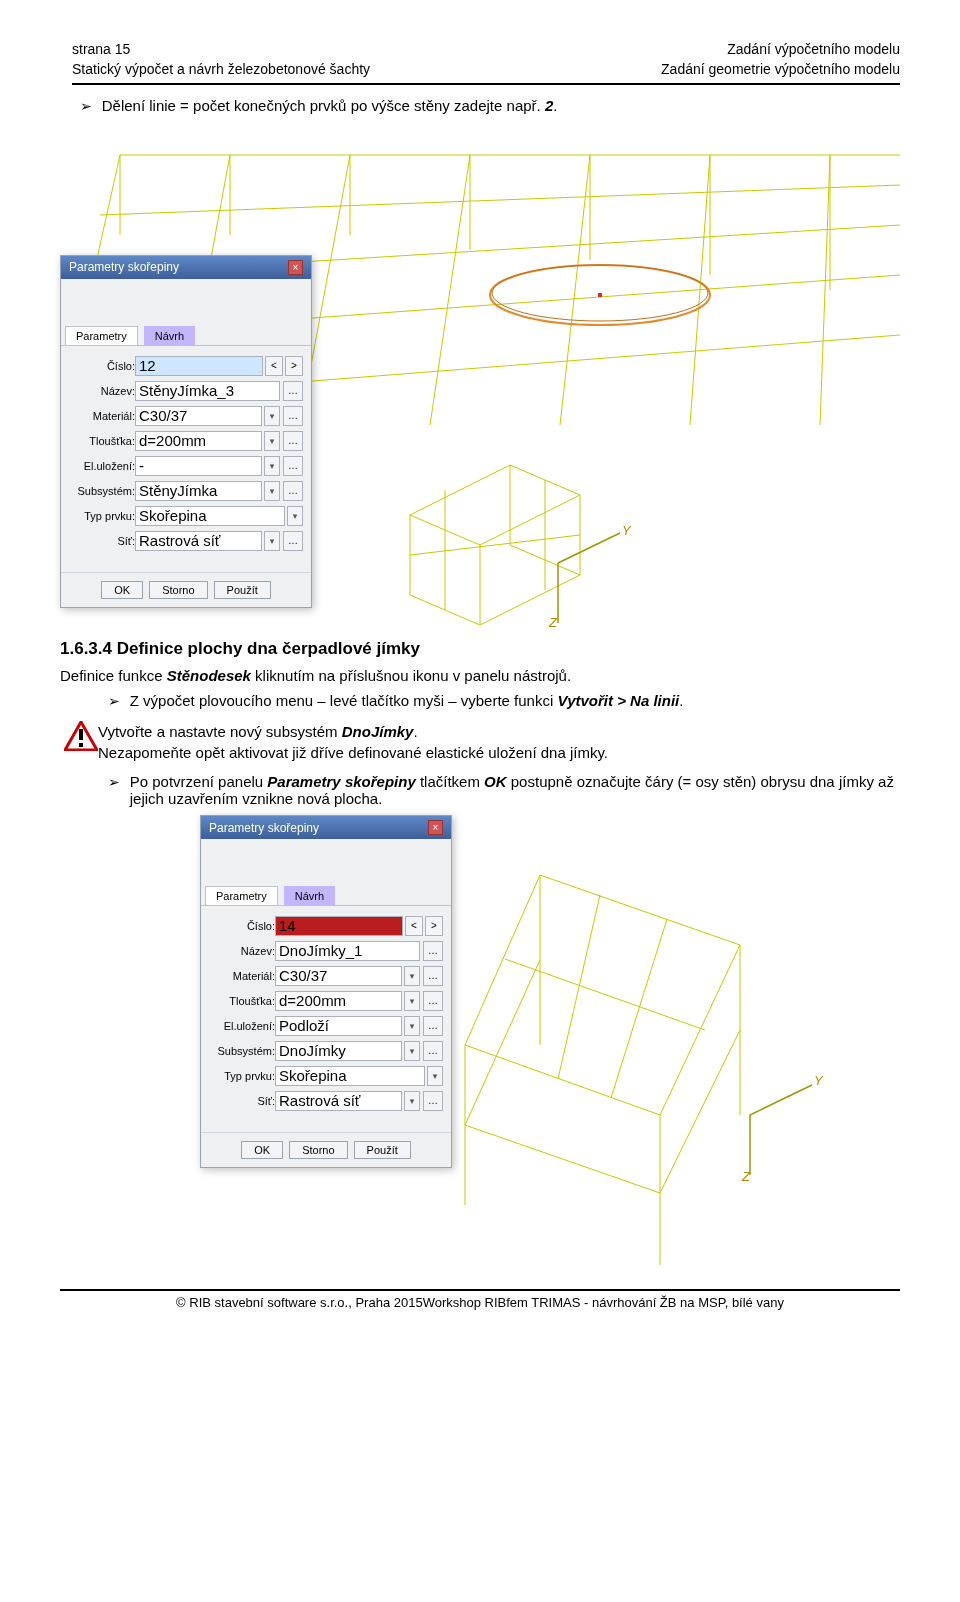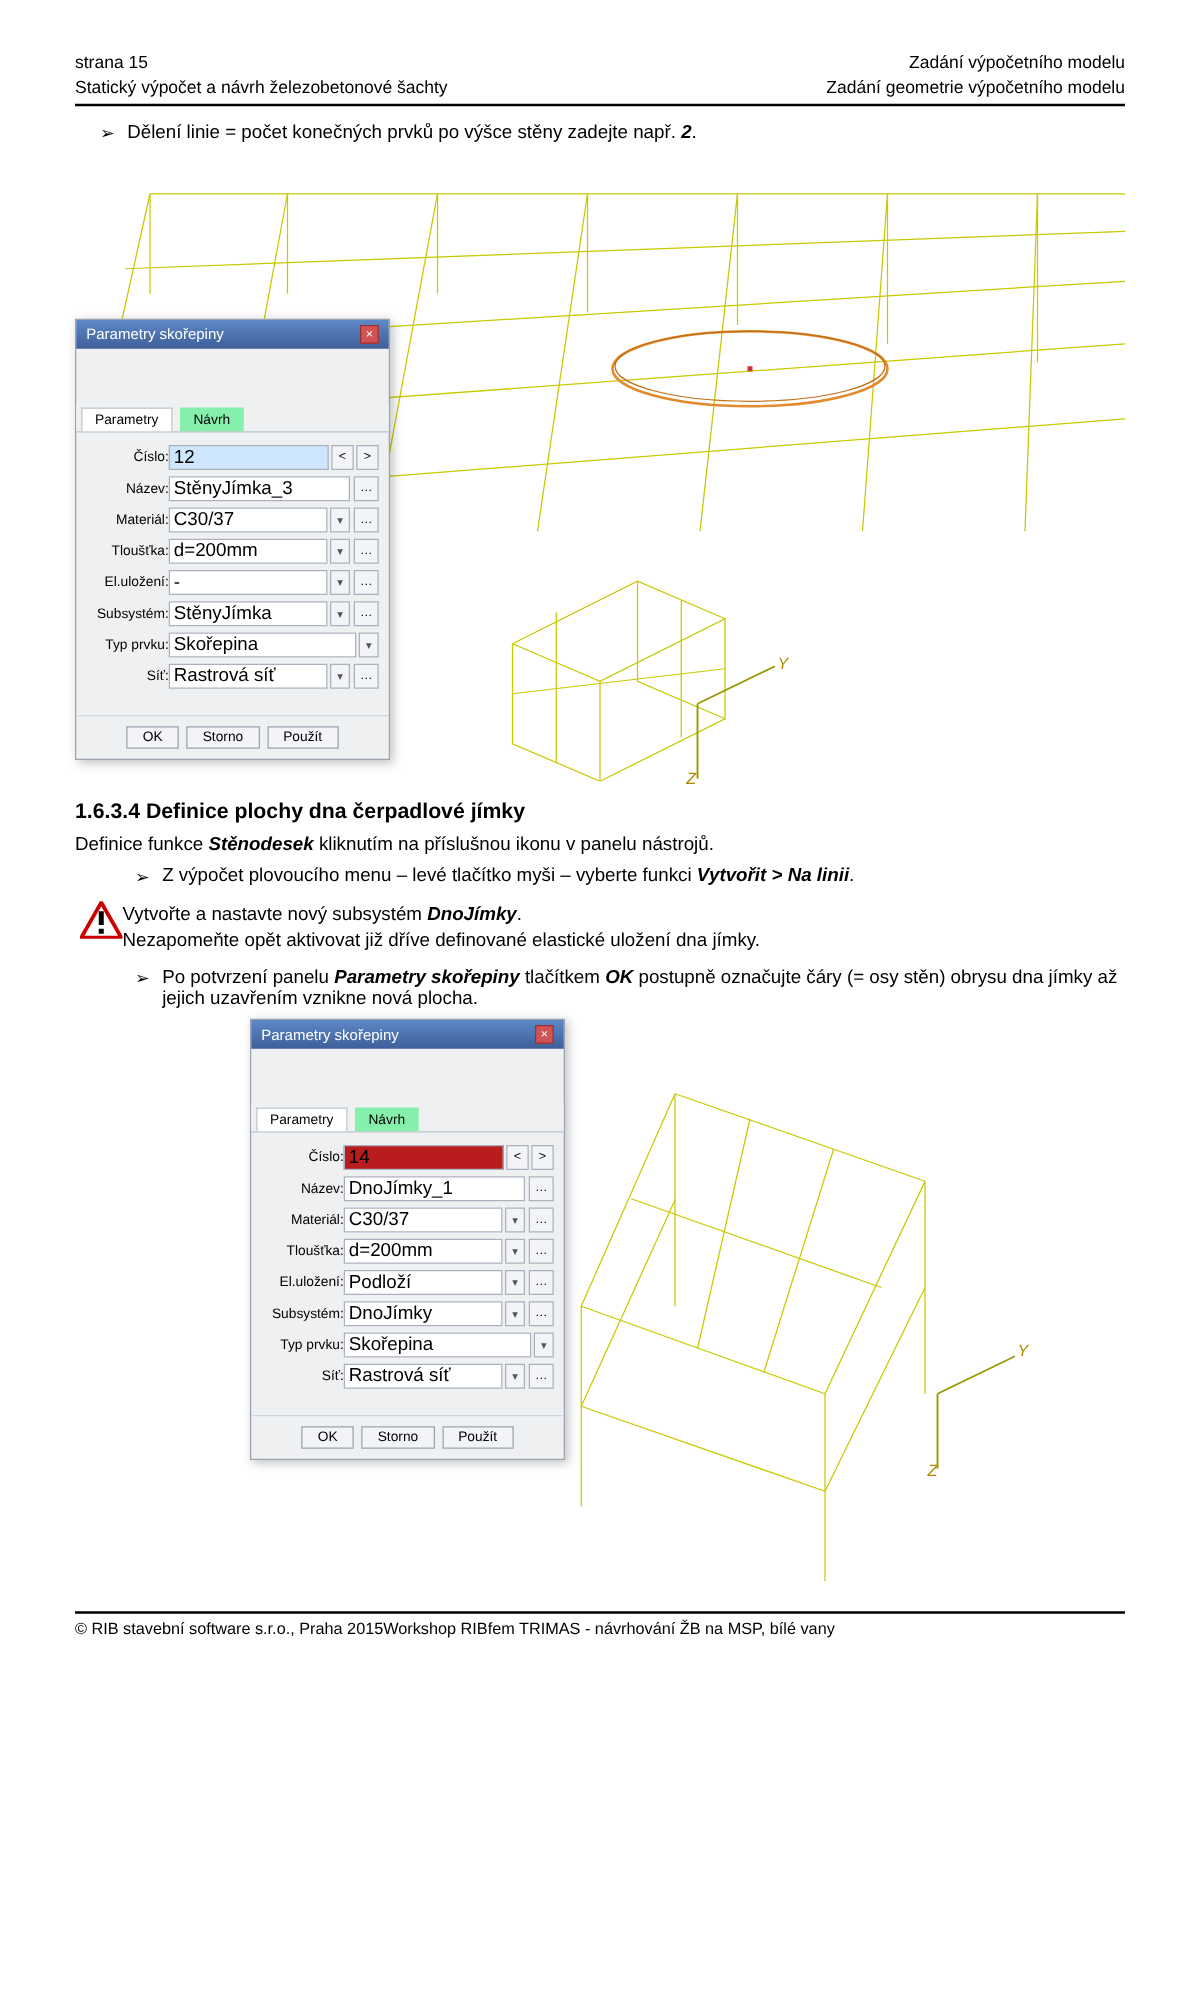--- a/index.html
+++ b/index.html
@@ -14,20 +14,21 @@
     box-sizing: border-box;
   }
   .header-row {
     display: flex;
     justify-content: space-between;
     font-size: 14px;
     line-height: 1.4;
     border-bottom: 2px solid #000;
     padding-bottom: 4px;
     margin-bottom: 12px;
+    margin-left: 12px;
   }
   .header-left, .header-right { }
   .header-right { text-align: right; }
   .bullet-block {
     display: flex;
     align-items: flex-start;
     gap: 10px;
     margin: 8px 0 8px 20px;
     font-size: 15px;
   }
@@ -88,21 +89,21 @@
   }
   .dialog-tab {
     padding: 3px 10px;
     border: 1px solid #bcc3cc;
     border-bottom: none;
     background: #fff;
     margin-right: 2px;
     margin-top: 3px;
     margin-left: 4px;
   }
-  .dialog-tab.inactive { background: #86efac; border-color: transparent; }
+  .dialog-tab.inactive { background: #c4b5fd; border-color: transparent; }
   .dialog-body { padding: 10px 8px 6px 8px; }
   .form-row {
     display: flex;
     align-items: center;
     margin-bottom: 5px;
   }
   .form-row .lbl { width: 66px; text-align: right; }
   .form-row .val {
     flex: 1;
     background: #fff;
@@ -169,21 +170,21 @@
     align-items: flex-start;
     margin: 10px 0 10px 4px;
   }
   .warn-tri {
     width: 34px; height: 30px;
     flex-shrink: 0;
   }
   .warn-text { font-size: 15px; line-height: 1.4; }
   .footer-row {
     display: flex;
-    justify-content: flex-start;
+    justify-content: center;
     font-size: 13px;
     border-top: 2px solid #000;
     padding-top: 4px;
     margin-top: 14px;
   }
   .axis-label {
     position: absolute;
     font-family: Arial, sans-serif;
     font-size: 13px;
     font-style: italic;

